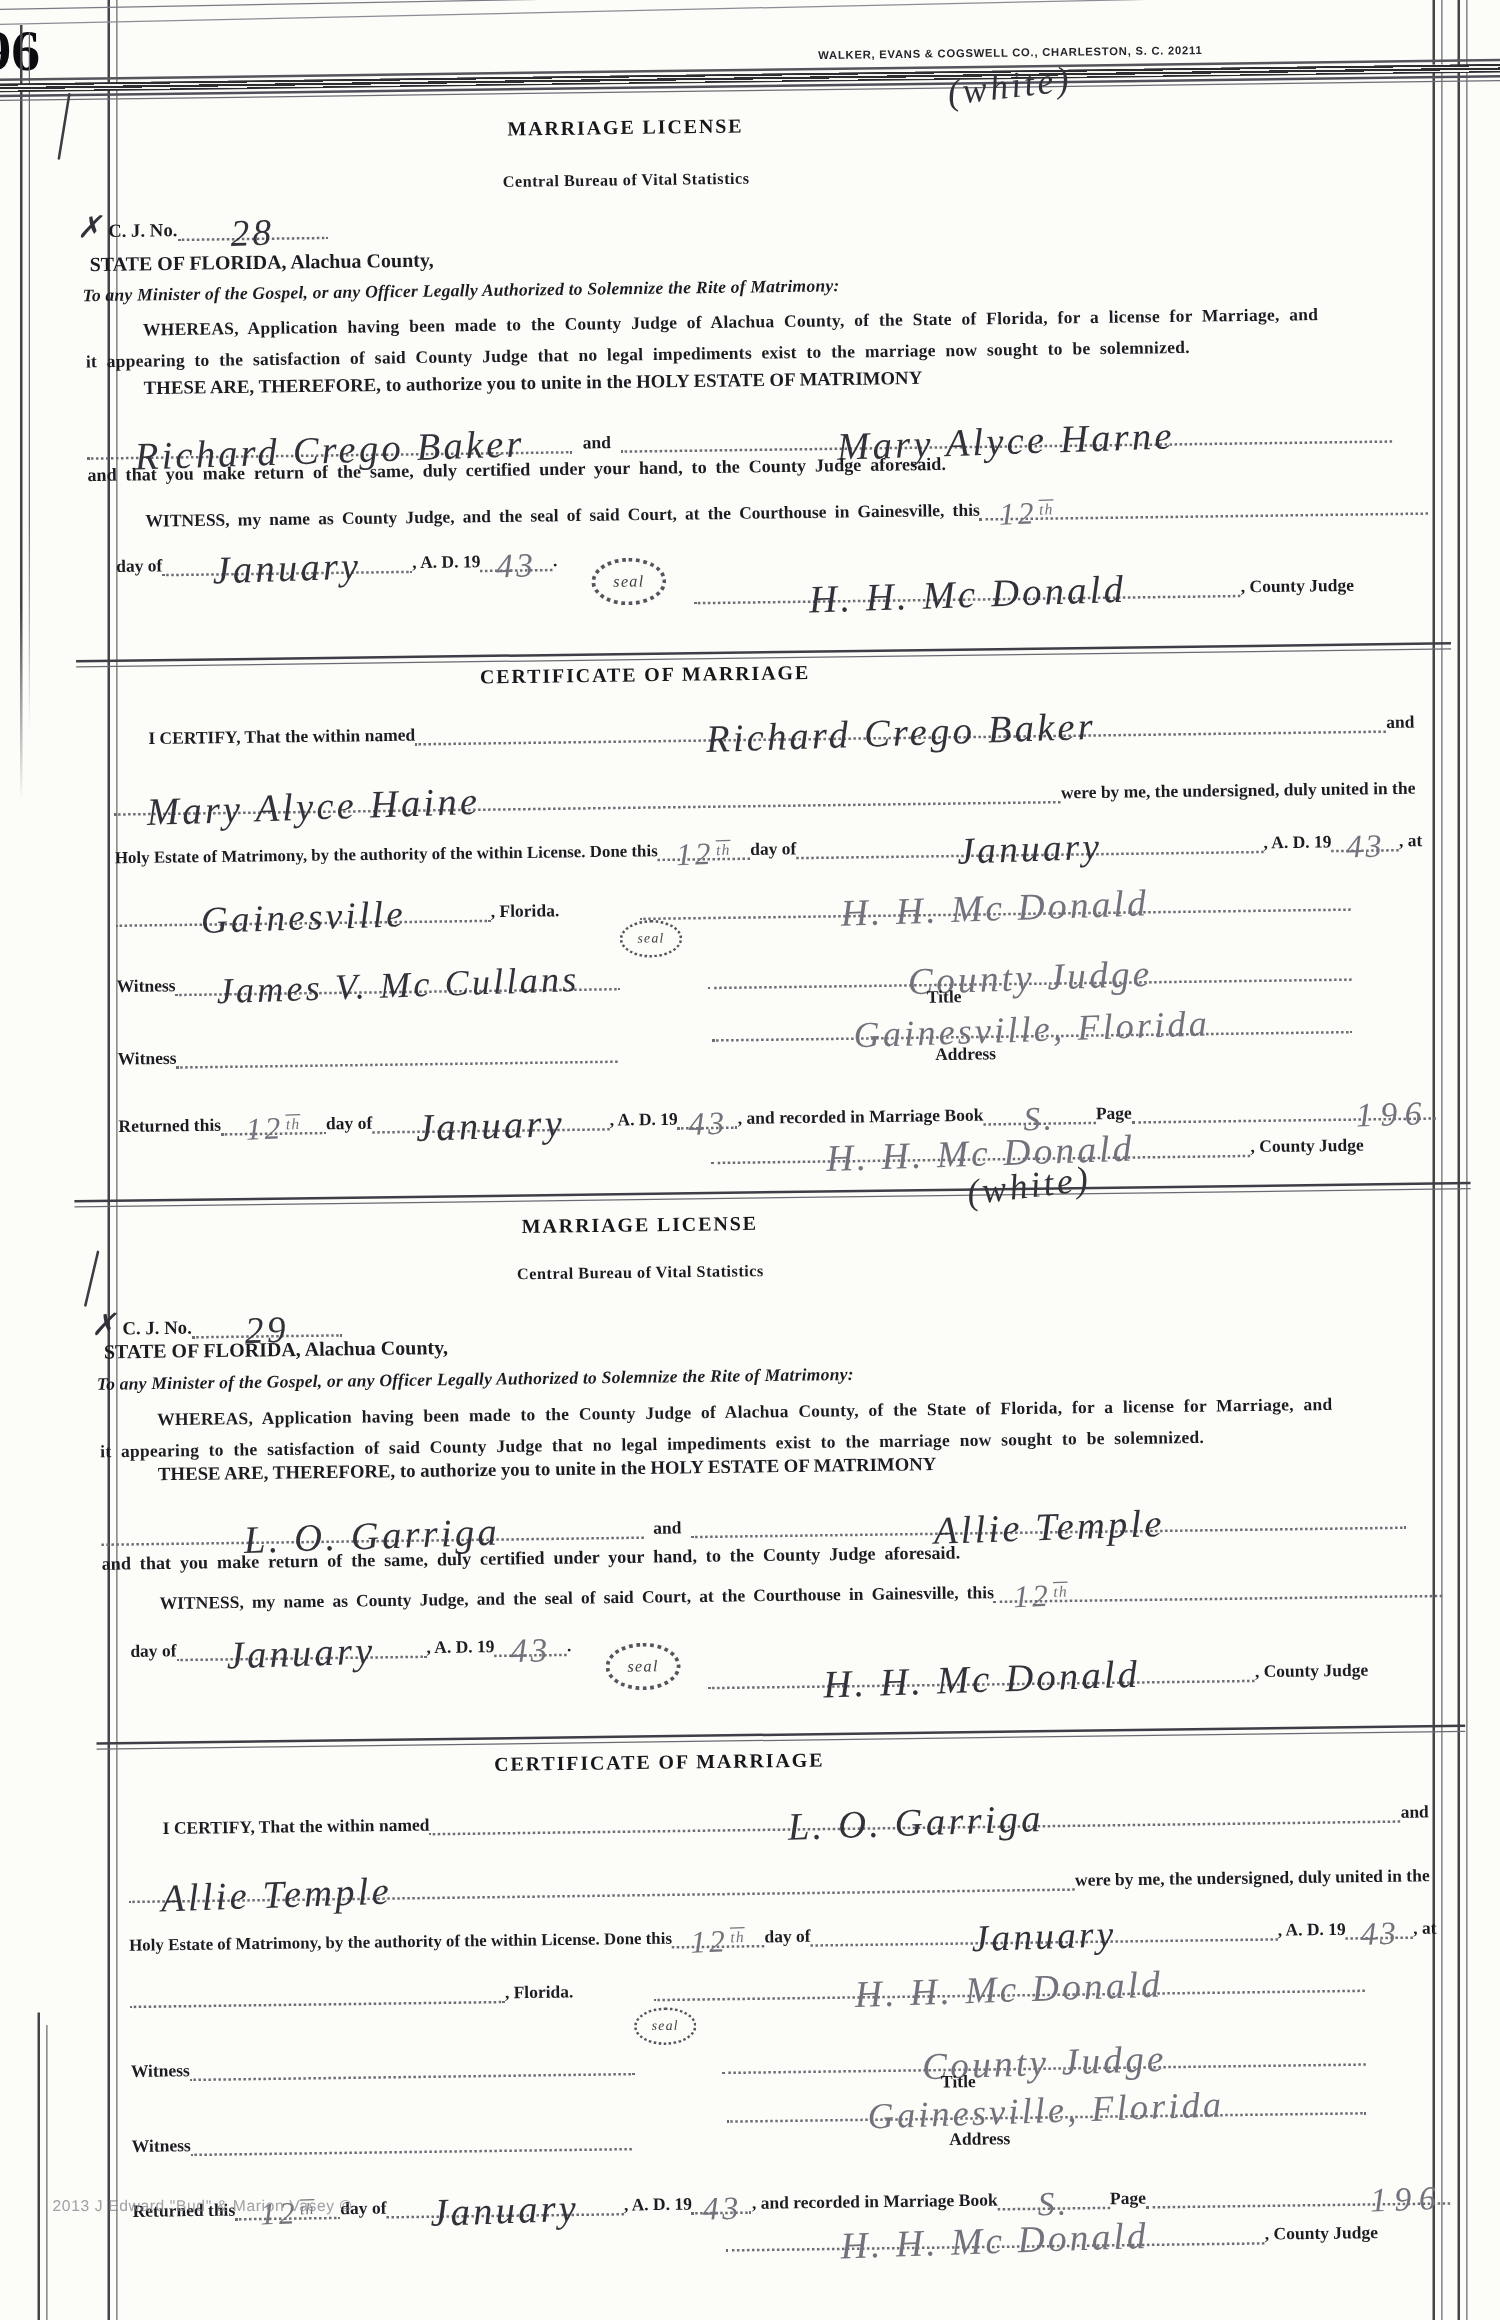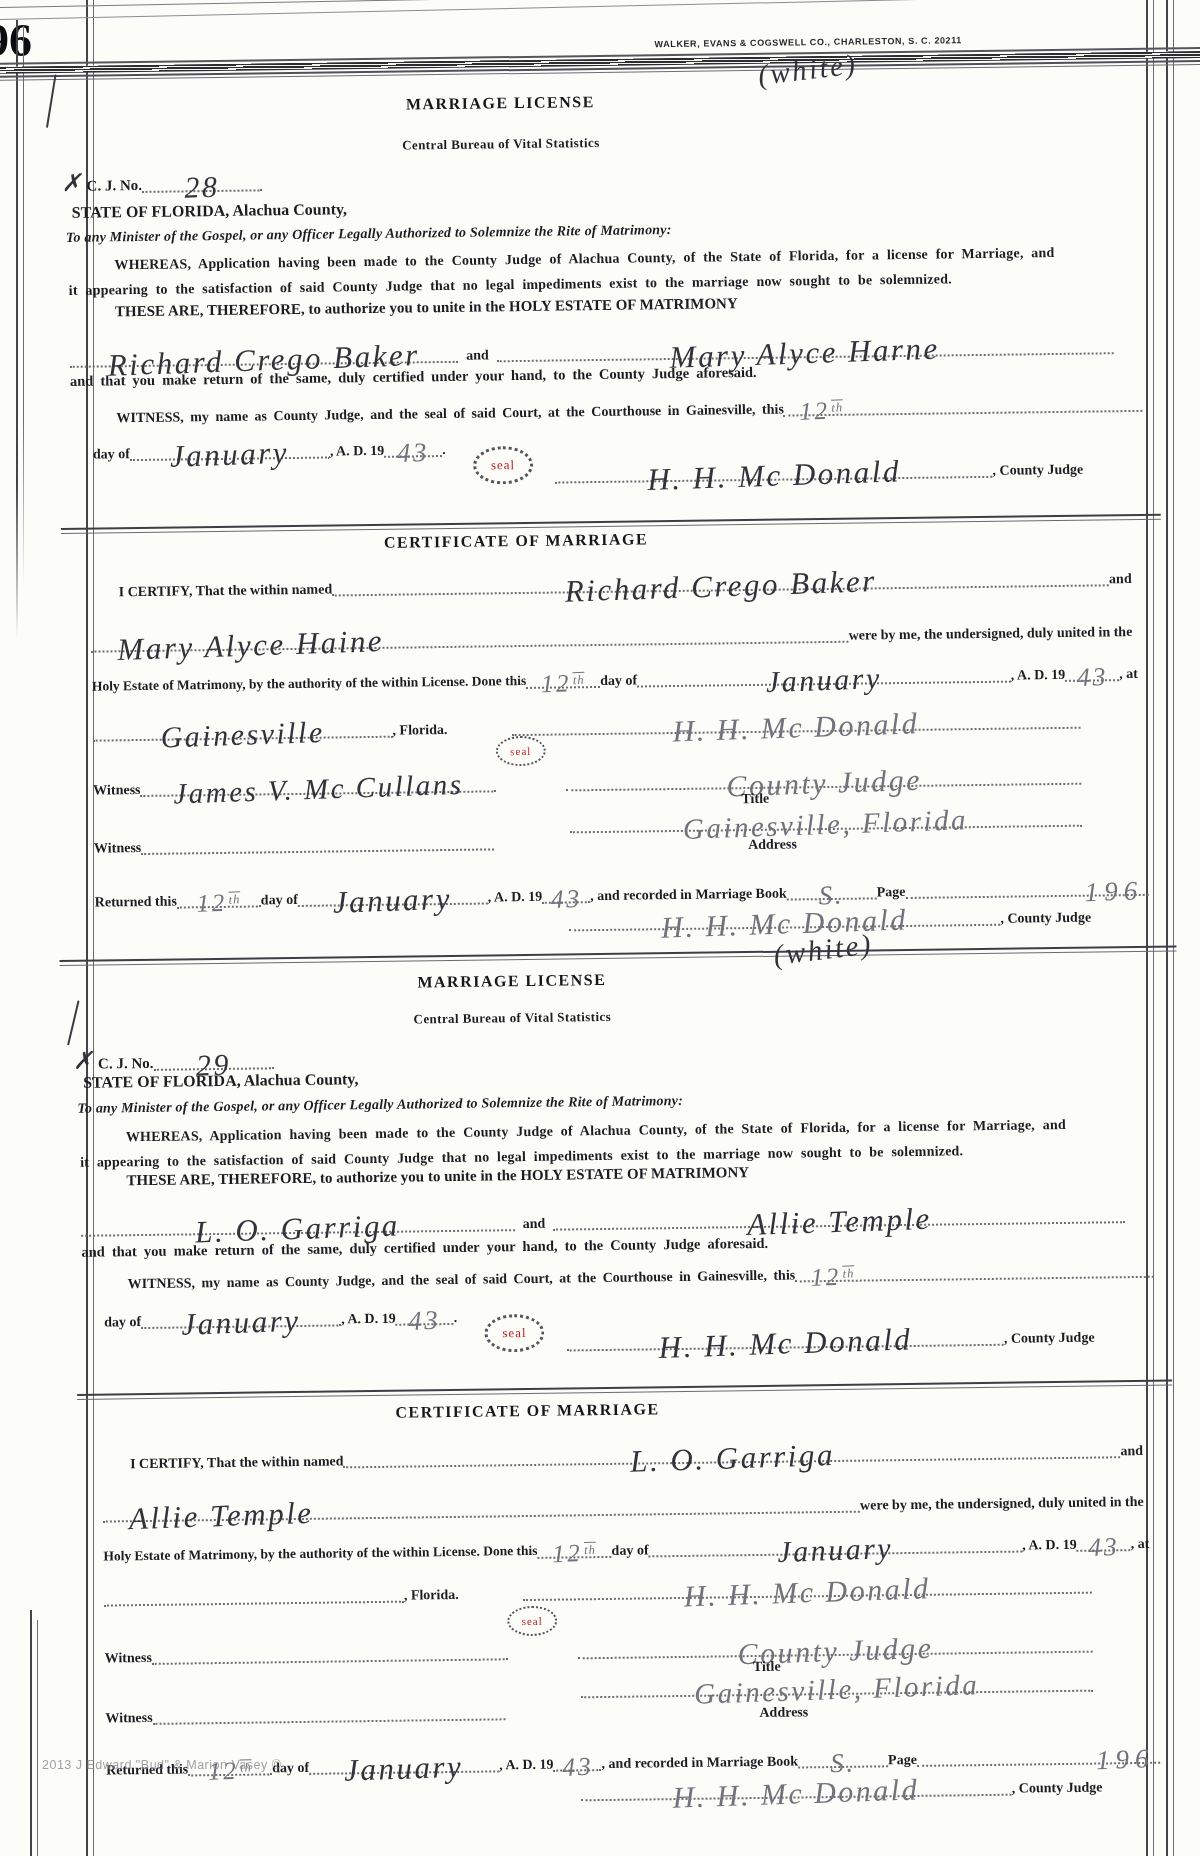--- a/index.html
+++ b/index.html
@@ -18,21 +18,21 @@
   .fill{border-bottom:2px dotted #6d6d76;flex:1 1 auto;display:flex;justify-content:center;align-items:flex-end;min-height:6px;}
   .fw{flex:0 0 auto;}
   .sp{flex:0 0 auto;}
   
   .hw{font-style:italic;font-weight:normal;white-space:nowrap;letter-spacing:2.5px;
       color:var(--ink,#32323b);line-height:.55;position:relative;top:5px;transform:rotate(-1.2deg);}
   .pencil{color:var(--pencil,#72727c);}
   .sup{font-size:.5em;position:relative;top:-.6em;text-decoration:overline;margin-left:2px;letter-spacing:1px;}
   
   .seal{width:54px;height:32px;border:3px dotted #55555e;border-radius:50%;display:flex;align-items:center;justify-content:center;flex:0 0 auto;align-self:center;background:transparent;}
-  .seal .st{font-size:13px;color:#b91c1c;letter-spacing:1px;}
+  .seal .st{font-style:italic;font-size:13px;color:#404040;letter-spacing:1px;}
   
   .vline{position:absolute;background:var(--rule,#44444b);}
   .sep{position:absolute;}
   .sep .a{position:absolute;left:0;right:0;top:0;height:2px;background:#3e3e46;}
   .sep .b{position:absolute;left:0;right:0;top:5px;height:1px;background:#6a6a72;}
   .stray{position:absolute;width:2px;background:#3c3c42;border-radius:2px;}
   #sheet{position:absolute;inset:0;transform:rotate(-0.75deg);transform-origin:60px 80px;}
   #watermark{position:absolute;left:42px;top:1758px;font-family:"Liberation Sans",sans-serif;
     font-size:12.5px;color:rgba(130,130,138,.75);letter-spacing:.5px;z-index:9;white-space:nowrap;}
   #printer-mark{position:absolute;left:655px;top:47px;font-family:"Liberation Sans",sans-serif;

